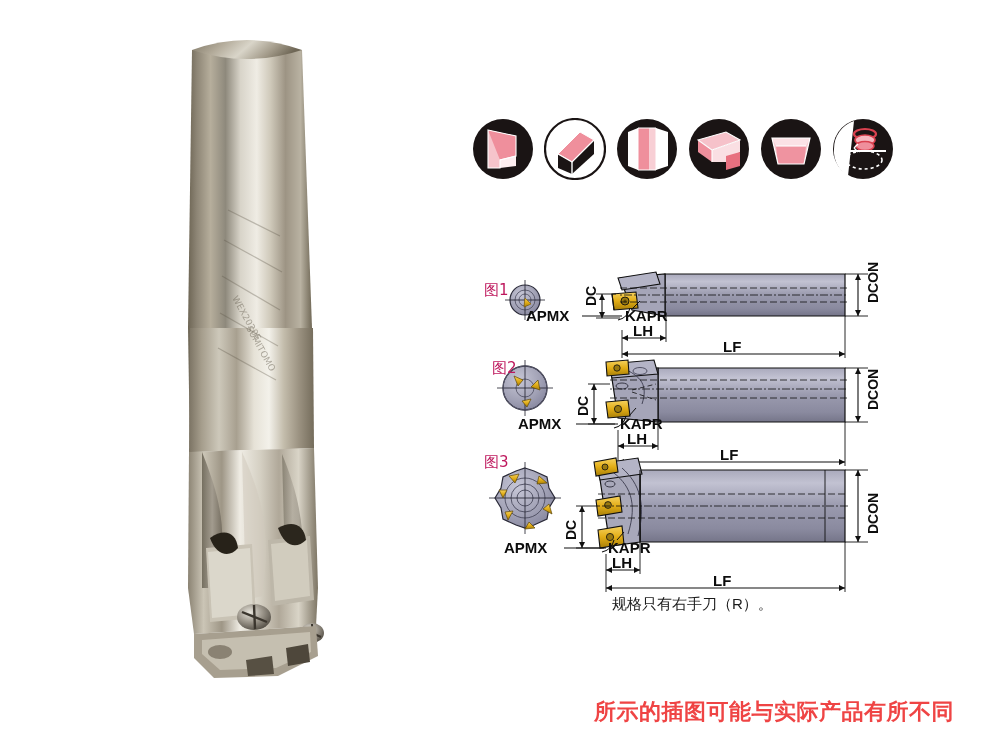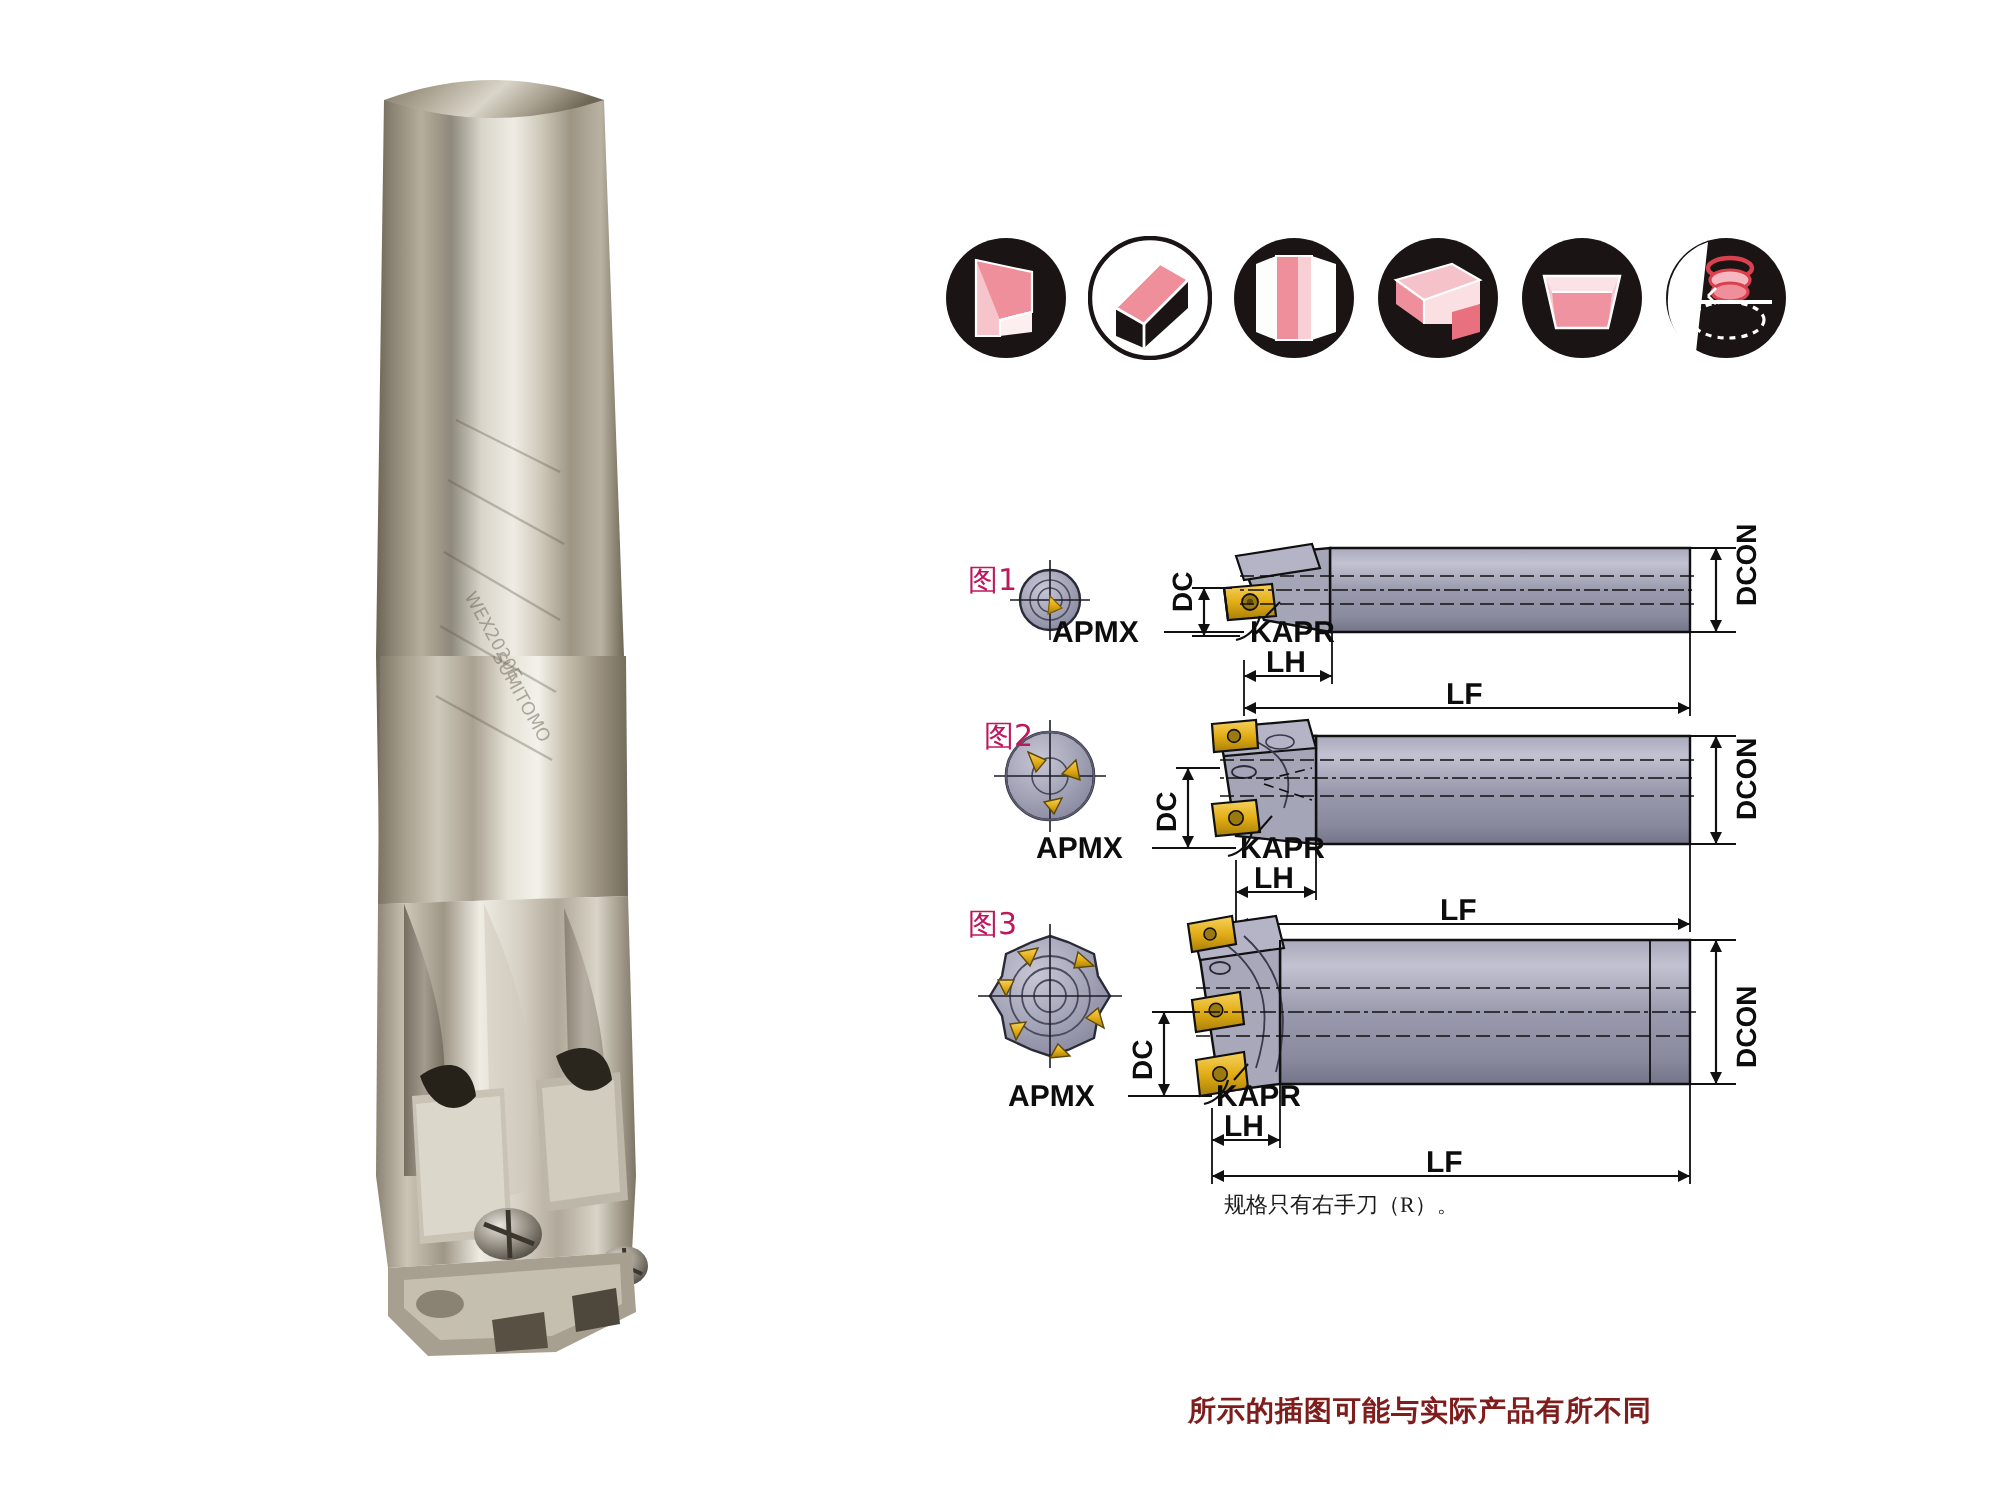--- a/index.html
+++ b/index.html
@@ -21,26 +21,26 @@
 
   
   .diagram{position:absolute;left:470px;top:258px;width:430px;height:350px;}
 
   .fig-label{
     position:absolute;font-size:15px;color:#be185d;letter-spacing:0px;
     font-family:"DejaVu Sans","Liberation Sans",sans-serif;white-space:nowrap;
   }
 
   .note-line{
-    position:absolute;left:612px;top:595px;font-size:11px;color:#1b1b1b;
-    font-family:Liberation Serif, serif;white-space:nowrap;
+    position:absolute;left:612px;top:595px;font-size:15px;color:#1b1b1b;
+    font-family:Liberation Sans, sans-serif;white-space:nowrap;
   }
   .footer-note{
-    position:absolute;left:594px;top:697px;font-size:14px;font-weight:bold;
-    color:#7f1d1d;letter-spacing:0.5px;white-space:nowrap;
+    position:absolute;left:594px;top:697px;font-size:22px;font-weight:bold;
+    color:#ef4444;letter-spacing:0.5px;white-space:nowrap;
     font-family:Liberation Mono, monospace;
   }
 </style>
 </head>
 <body>
 
 <div id="root">
 
   <div class="photo">
     <svg width="230" height="660" viewBox="0 0 230 660" xmlns="http://www.w3.org/2000/svg">

